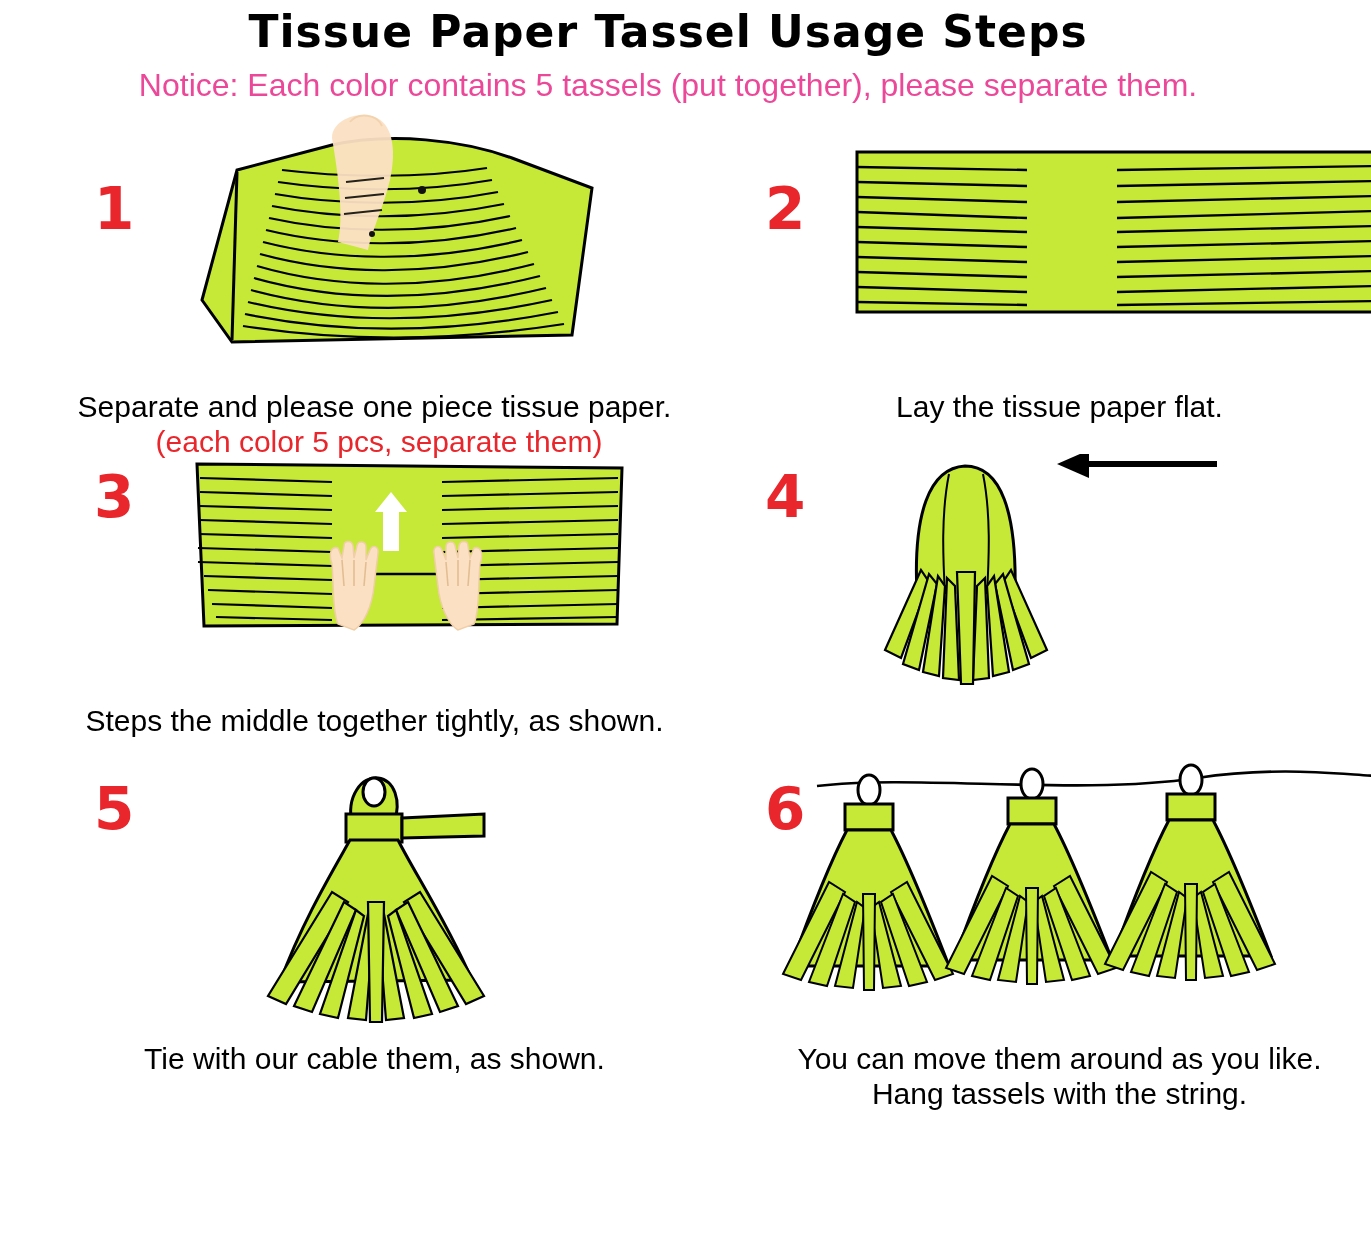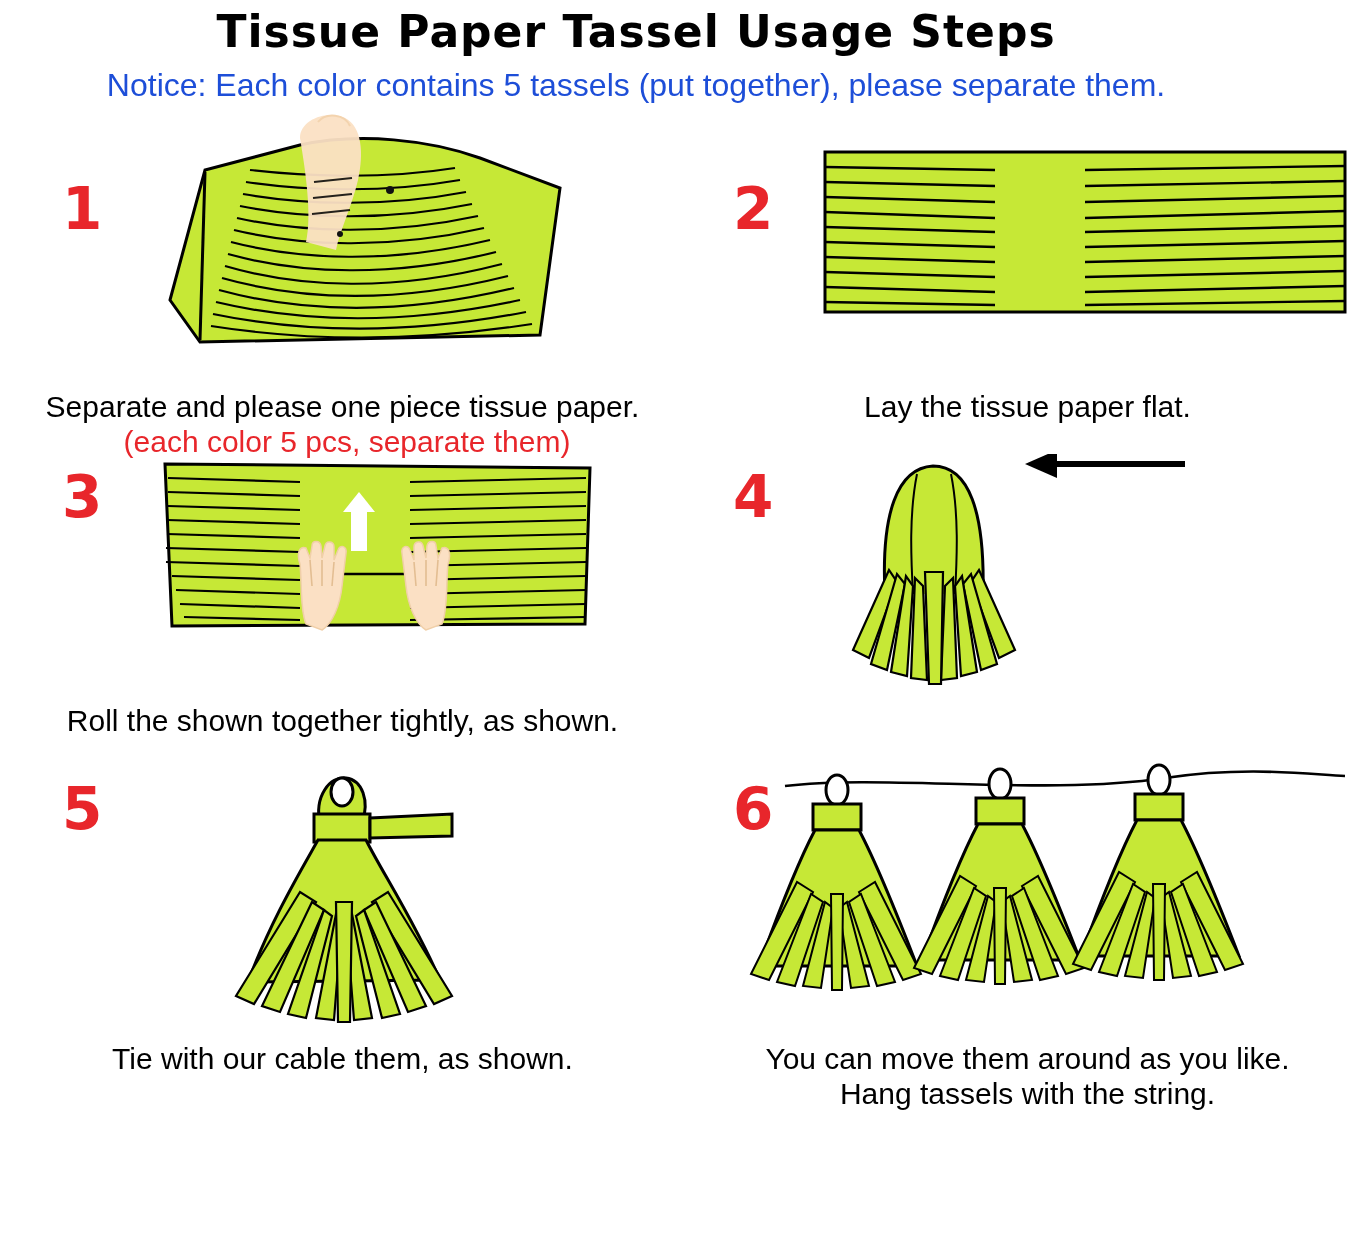--- a/index.html
+++ b/index.html
@@ -12,33 +12,34 @@
     height: 1254px;
     font-family: "Liberation Sans", sans-serif;
     color: #000000;
     overflow: hidden;
     position: relative;
   }
   .page {
     position: relative;
     width: 1272px;
     height: 1254px;
+    padding-left: 32px;
   }
   .title {
     text-align: center;
     font-size: 44px;
     font-weight: bold;
     letter-spacing: 1px;
     padding-top: 6px;
     font-family: "DejaVu Sans", sans-serif;
   }
   .notice {
     text-align: center;
     font-size: 32px;
-    color: #1d4ed8;
+    color: #ec4899;
     margin-top: 10px;
     white-space: nowrap;
   }
   .grid {
     position: relative;
     margin-top: 6px;
   }
   .row {
     display: flex;
     width: 1371px;
@@ -214,21 +215,21 @@
             <g stroke="#e3bd92" stroke-width="1.6" fill="none">
               <path d="M310,106 L312,132"></path>
                 <path d="M322,106 L322,132"></path>
                 <path d="M334,108 L332,132"></path>
               <path d="M438,106 L436,132"></path>
                 <path d="M426,106 L426,132"></path>
                 <path d="M414,108 L416,132"></path>
             </g>
           </svg>
         </div>
-        <div class="caption">Roll the shown together tightly, as shown.</div>
+        <div class="caption">Steps the middle together tightly, as shown.</div>
       </div>
 
       <div class="cell">
         <div class="stepnum" style="left:48px; top:14px;">4</div>
         <div class="art">
           <svg width="685" height="250" viewBox="0 0 685 250">
 
             <g>
               <path d="M360,10 L500,10" stroke="#000" stroke-width="6" fill="none"></path>
               <path d="M340,10 L372,-4 L372,24 Z" fill="#000"></path>

